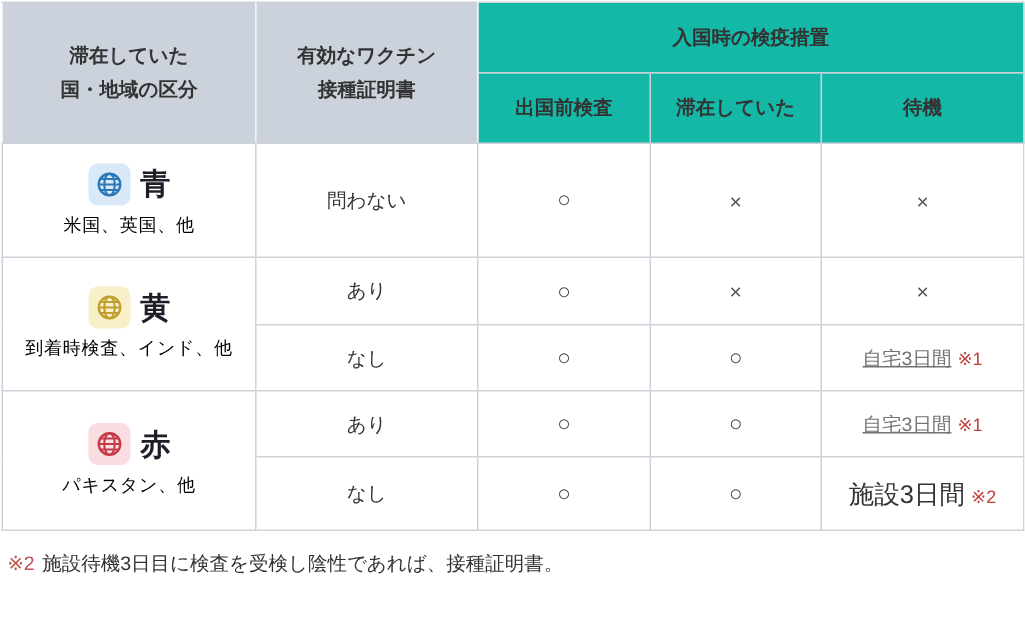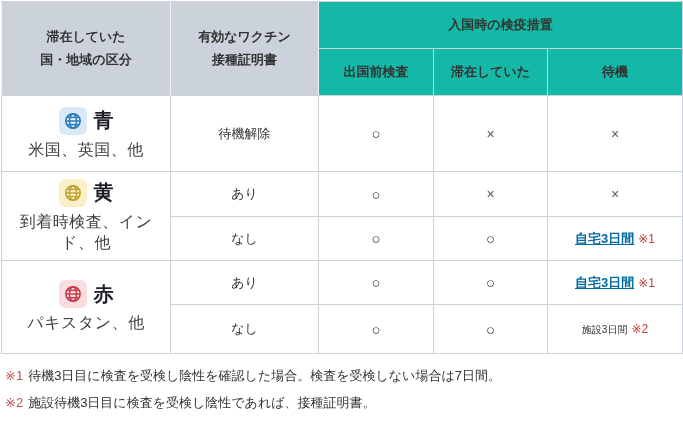--- a/index.html
+++ b/index.html
@@ -59,38 +59,37 @@
   .region-icon {
     width: 28px; height: 28px;
     border-radius: 6px;
     display: flex; align-items: center; justify-content: center;
   }
   .region-icon svg { width: 20px; height: 20px; }
   .region-blue   { background: #d9e9f7; color: #2b79b9; }
   .region-yellow { background: #f9f0c9; color: #bfa02f; }
   .region-red    { background: #f9dde1; color: #c53b47; }
   .region-name { font-size: 20px; font-weight: bold; color: #1e1e28; }
-  .region-examples { font-size: 16px; color: #404040; letter-spacing: 0.5px; }
+  .region-examples { font-size: 12px; color: #000000; letter-spacing: 0.5px; }
 
   .mark-circle { font-size: 15px; color: #444; }
   .mark-cross  { font-size: 14px; color: #555; }
 
   td.row-blue   { height: 76px; }
   td.r-h46 { height: 45px; }
   td.r-h44 { height: 44px; }
   td.r-h50 { height: 49px; }
 
   a.wait-link {
-    color: #0369a1;
+    color: #737373;
     text-decoration: underline;
     font-size: 13px;
-    font-weight: bold;
   }
   .note-mark { color: #c0403c; font-size: 12px; margin-left: 4px; }
-  .wait-plain { color: #333; font-size: 10px; }
+  .wait-plain { color: #333; font-size: 17px; }
 
   .footnotes { padding: 13px 6px 0 5px; }
   .footnote { font-size: 13px; color: #333; margin-bottom: 9px; line-height: 1.35; }
   .footnote .fn-mark { color: #c0534f; margin-right: 5px; }
 </style>
 </head>
 <body>
 
 <svg width="0" height="0" style="position:absolute">
   <defs>
@@ -137,21 +136,21 @@
               <span class="region-icon region-blue">
                 <svg viewBox="0 0 24 24">
                     <use href="#globe"></use>
                   </svg>
               </span>
               <span class="region-name">青</span>
             </div>
             <div class="region-examples">米国、英国、他</div>
           </div>
         </td>
-        <td class="row-blue">待機解除</td>
+        <td class="row-blue">問わない</td>
         <td class="row-blue mark-circle">○</td>
         <td class="row-blue mark-cross">×</td>
         <td class="row-blue mark-cross">×</td>
       </tr>
 
       <tr>
         <td class="region-cell" rowspan="2">
           <div class="region-inner">
             <div class="region-title">
               <span class="region-icon region-yellow">
@@ -205,20 +204,17 @@
         <td class="r-h50 mark-circle">○</td>
         <td class="r-h50">
           <span class="wait-plain">施設3日間</span><span class="note-mark">※2</span>
         </td>
       </tr>
     </tbody>
   </table>
 
   <div class="footnotes">
     <div class="footnote">
-      <span class="fn-mark">※1</span><span>待機3日目に検査を受検し陰性を確認した場合。検査を受検しない場合は7日間。</span>
-    </div>
-    <div class="footnote">
       <span class="fn-mark">※2</span><span>施設待機3日目に検査を受検し陰性であれば、接種証明書。</span>
     </div>
   </div>
 
 </div>
 
 </body></html>

